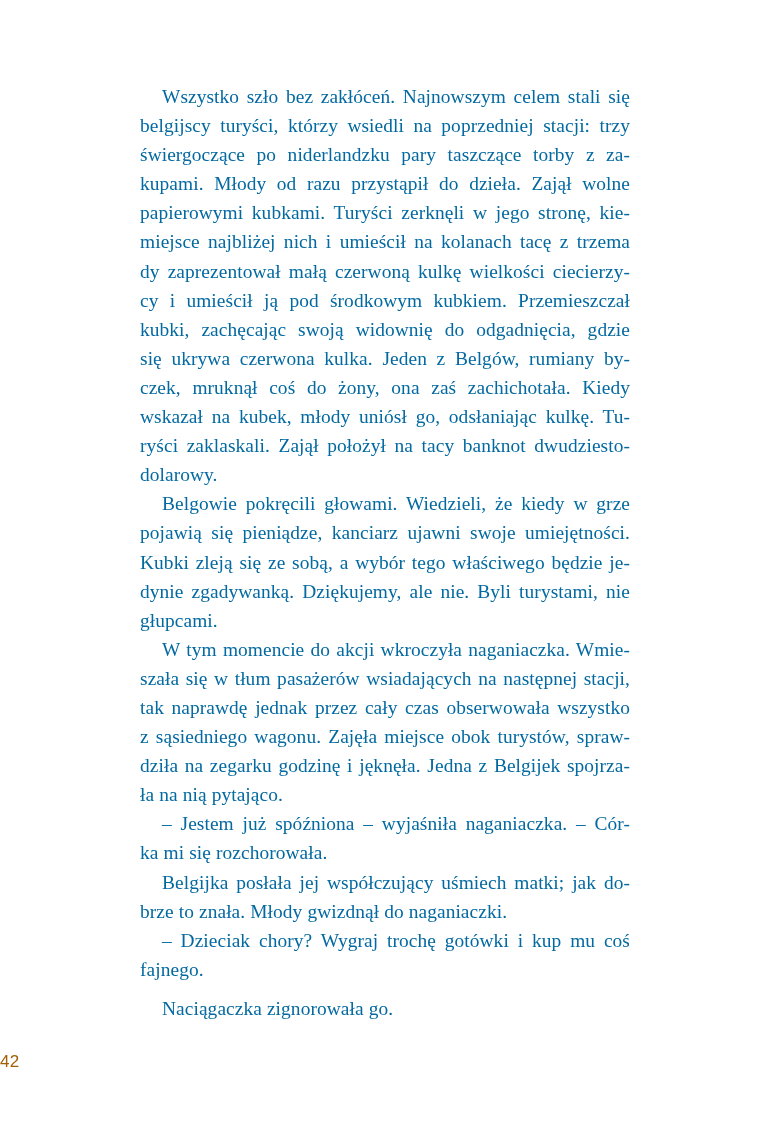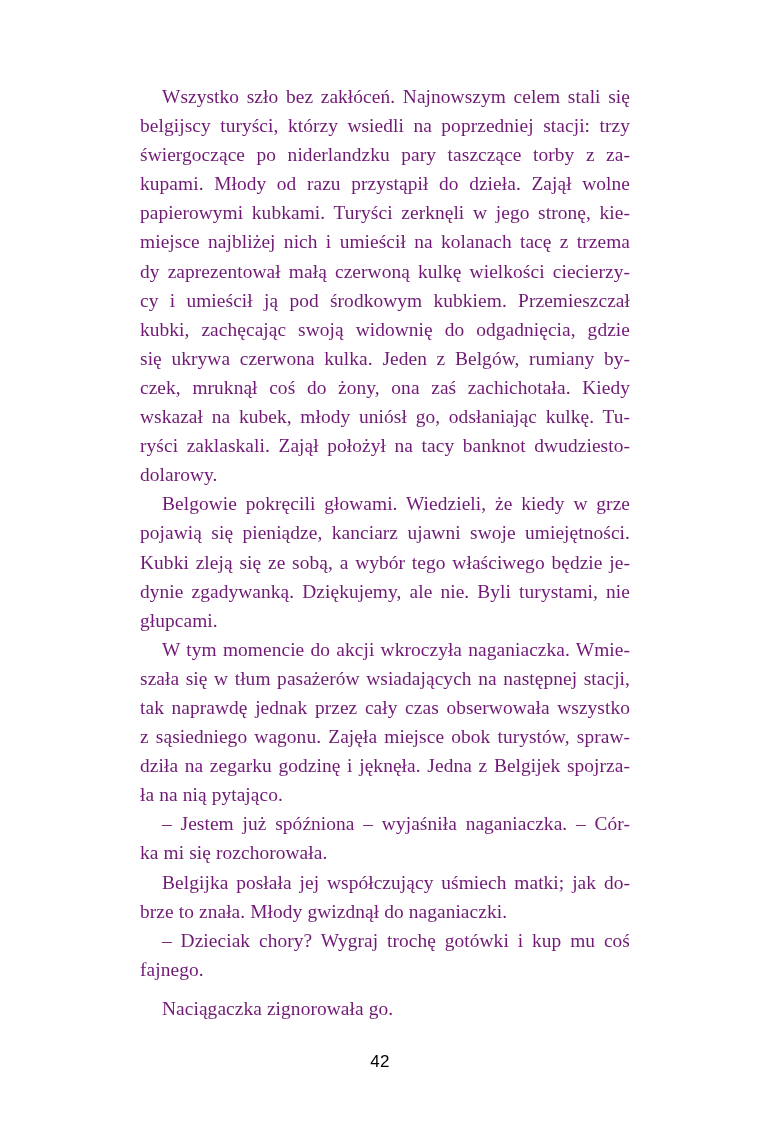--- a/index.html
+++ b/index.html
@@ -32,21 +32,21 @@
   }
 
   .para {
     margin: 0;
     text-align: justify;
     text-justify: inter-word;
     font-size: 19.4px;
     line-height: 29.1px;
     letter-spacing: 0.08px;
     word-spacing: 0.1px;
-    color: #701a75;
+    color: #0369a1;
     -webkit-font-smoothing: antialiased;
     hyphens: manual;
   }
 
   .para + .para {
     text-indent: 22px;
   }
 
   
   .para:first-child {
@@ -56,24 +56,23 @@
   
   .para .ln {
     display: block;
   }
 
   .folio {
     position: absolute;
     left: 0;
     right: 0;
     top: 1052px;
-    text-align: center;
     font-size: 17px;
     line-height: 20px;
-    color: #000000;
+    color: #a16207;
     font-family: "Liberation Sans", "DejaVu Sans", sans-serif;
     letter-spacing: 0.3px;
   }
 </style>
 </head>
 <body>
 
 <div class="page">
 
   <div class="text-block">

